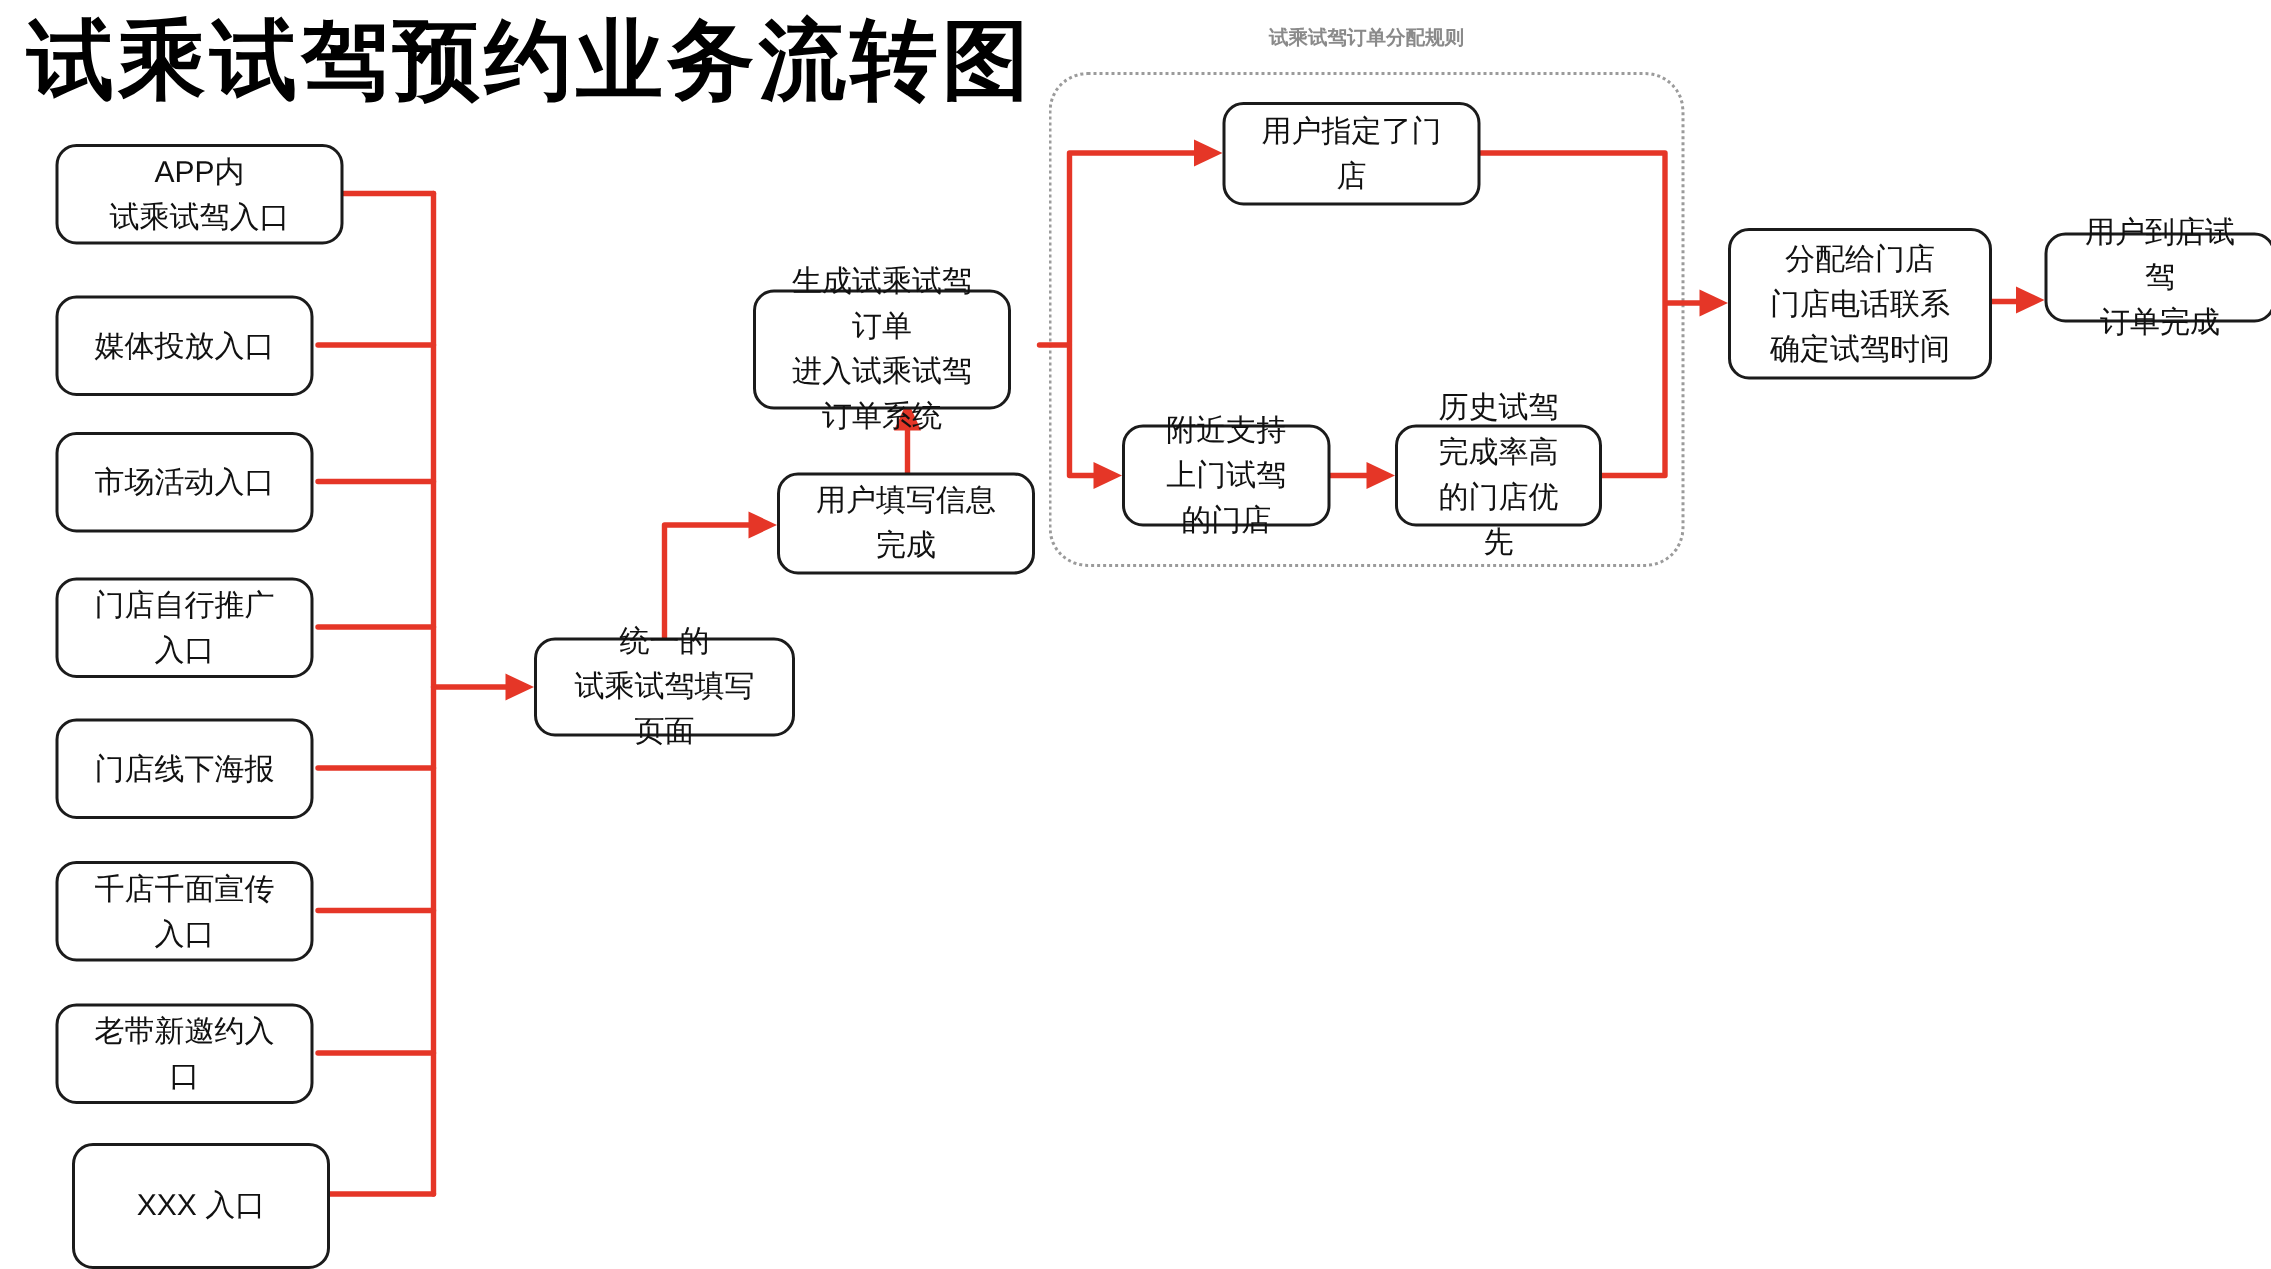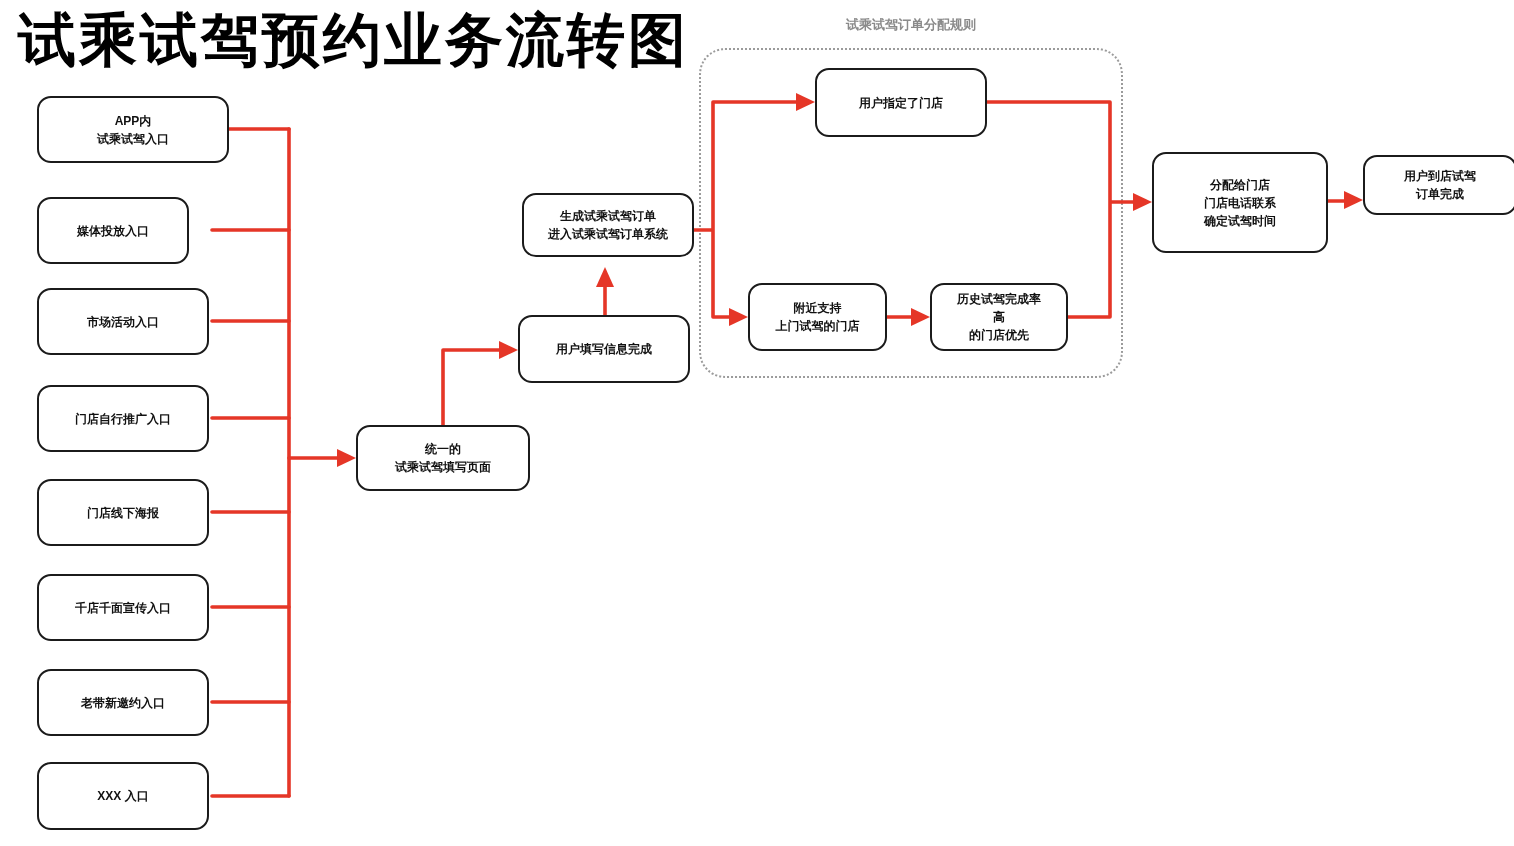--- a/index.html
+++ b/index.html
@@ -32,21 +32,21 @@
   svg.connectors polygon{
     fill:var(--arrow);stroke:none;
   }
   .node{
     position:absolute;
     background:#ffffff;
     border:2.5px solid var(--node-border);
     border-radius:14px;
     display:flex;align-items:center;justify-content:center;
     text-align:center;
-    font-size:12px;font-weight:700;color:#111;
+    font-size:20px;font-weight:400;color:#111;
     line-height:1.5;
     white-space:pre-line;
     padding:2px 22px;
   }
   .group-box{
     position:absolute;
     border:2px dotted var(--group-border);
     border-radius:26px;
     background:transparent;
   }
@@ -91,32 +91,32 @@
 
     <path d="M977 102 H1100 M1058 317 H1100 M1100 102 V317 M1100 202 H1125"></path>
     <polygon points="1123,193 1123,211 1142,202"></polygon>
 
     <path d="M1318 201 H1336"></path>
     <polygon points="1334,191 1334,209 1353,200"></polygon>
   </svg>
 
   <div class="node" style="left:27px;top:96px;width:192px;height:67px">APP内
 试乘试驾入口</div>
-  <div class="node" style="left:27px;top:197px;width:152px;height:67px">媒体投放入口</div>
+  <div class="node" style="left:27px;top:197px;width:172px;height:67px">媒体投放入口</div>
   <div class="node" style="left:27px;top:288px;width:172px;height:67px">市场活动入口</div>
   <div class="node" style="left:27px;top:385px;width:172px;height:67px">门店自行推广入口</div>
   <div class="node" style="left:27px;top:479px;width:172px;height:67px">门店线下海报</div>
   <div class="node" style="left:27px;top:574px;width:172px;height:67px">千店千面宣传入口</div>
   <div class="node" style="left:27px;top:669px;width:172px;height:67px">老带新邀约入口</div>
-  <div class="node" style="left:27px;top:762px;width:172px;height:68px">XXX 入口</div>
+  <div class="node" style="left:38px;top:762px;width:172px;height:84px">XXX 入口</div>
 
   <div class="node" style="left:346px;top:425px;width:174px;height:66px">统一的
 试乘试驾填写页面</div>
   <div class="node" style="left:508px;top:315px;width:172px;height:68px">用户填写信息完成</div>
-  <div class="node" style="left:512px;top:193px;width:172px;height:64px">生成试乘试驾订单
+  <div class="node" style="left:492px;top:193px;width:172px;height:80px">生成试乘试驾订单
 进入试乘试驾订单系统</div>
 
   <div class="node" style="left:805px;top:68px;width:172px;height:69px">用户指定了门店</div>
   <div class="node" style="left:738px;top:283px;width:139px;height:68px">附近支持
 上门试驾的门店</div>
   <div class="node" style="left:920px;top:283px;width:138px;height:68px">历史试驾完成率高
 的门店优先</div>
 
   <div class="node" style="left:1142px;top:152px;width:176px;height:101px">分配给门店
 门店电话联系

